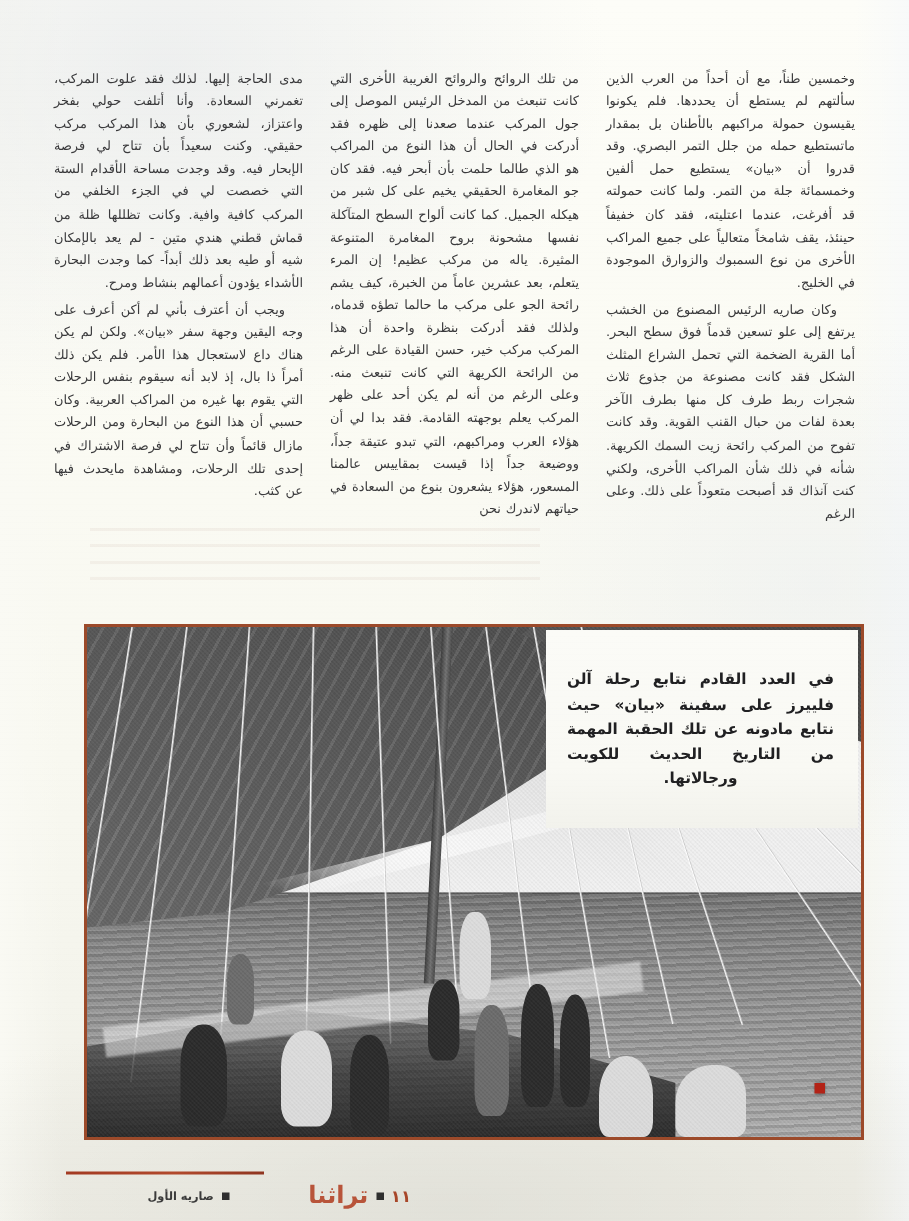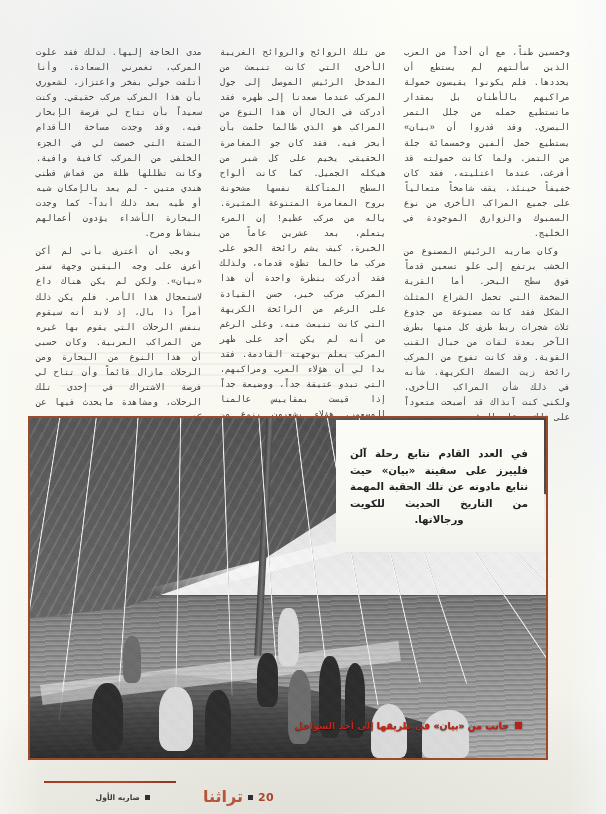--- a/index.html
+++ b/index.html
@@ -55,41 +55,40 @@
     left: 36px;
     display: flex;
     flex-direction: row;          
     gap: 18px;
     align-items: flex-start;
   }
 
   .col {
     flex: 1 1 0;
     min-width: 0;
-    font-family: Liberation Mono, monospace;
   }
 
   .col p {
     margin: 0 0 0.35em 0;
     font-size: 8.6px;
     line-height: 15.1px;
     text-align: justify;
     text-align-last: right;
     letter-spacing: 0.1px;
     color: #3a3a3c;
     word-spacing: 0.5px;
     text-justify: inter-word;
   }
 
   .col p.indent { text-indent: 12px; }
 
   
   .photo-frame {
     position: absolute;
-    left: 28px;
+    left: 56px;
     top: 416px;
     width: 520px;
     height: 344px;
     border: 2px solid #9c4a2a;
     box-sizing: border-box;
     background: #8e8e8e;
     overflow: hidden;
   }
 
   .photo {
@@ -448,29 +447,28 @@
 
       <div class="photo-grain"></div>
     </div>
 
     <div class="caption-box">
       <p>في العدد القادم نتابع رحلة آلن فلييرز على سفينة «بيان» حيث نتابع مادونه عن تلك الحقبة المهمة من التاريخ الحديث للكويت ورجالاتها.</p>
     </div>
 
     <div class="photo-caption-strip">
       <span class="caption-bullet"></span>
-      <span class="caption-strip-text">جانب من «بيان» في طريقها إلى أحد السواحل</span>
     </div>
 
   </div>
 
   <div class="footer-rule"></div>
 
   <div class="footer">
-    <span class="footer-pageno">20</span>
+    <span class="footer-pageno">١١</span>
     <span class="footer-sq"></span>
     <span class="footer-brand">تراثنا</span>
     <span class="footer-sq"></span>
     <span class="footer-issue">صاريه الأول</span>
   </div>
 
   <div class="scan-lines"></div>
 
 </div>
 

